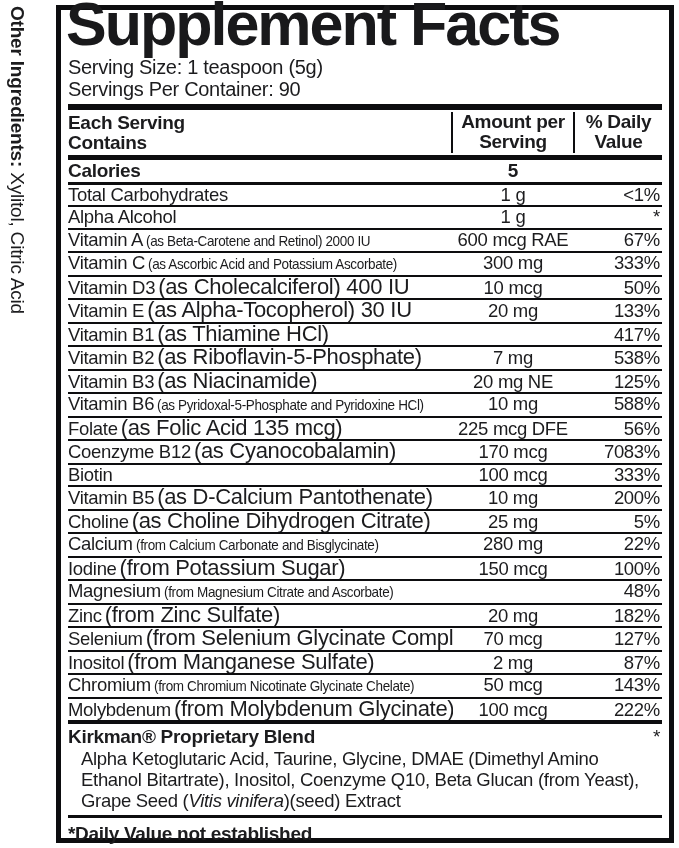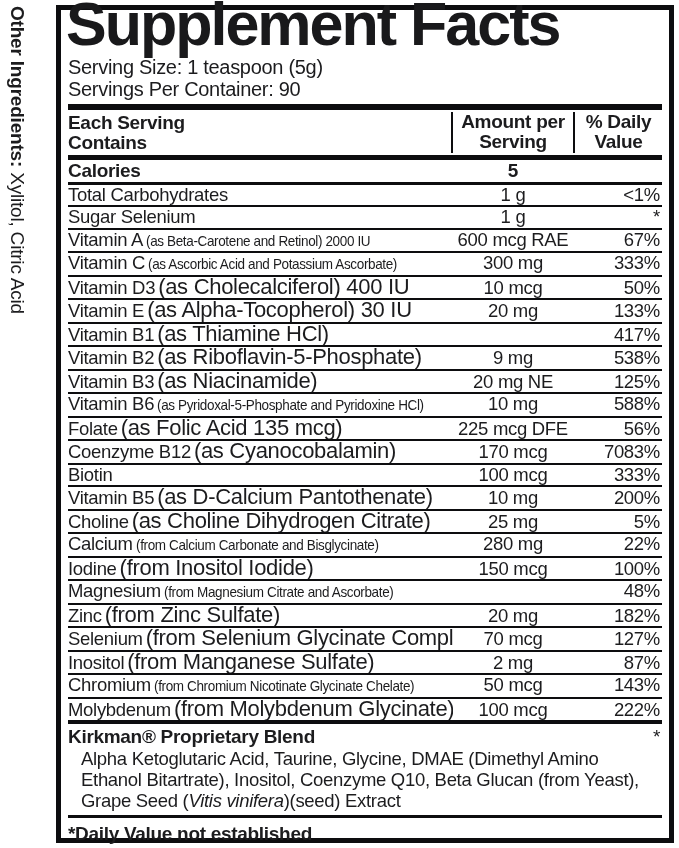--- a/index.html
+++ b/index.html
@@ -97,21 +97,21 @@
     </div>
 
     <div id="rows">
   <div class="row">
     <div class="rname"><span class="nm">Total Carbohydrates</span></div>
     <div class="ramt">1 g</div>
     <div class="rdv">&lt;1%</div>
   </div>
 
   <div class="row">
-    <div class="rname"><span class="nm">Sugar Selenium</span></div>
+    <div class="rname"><span class="nm">Alpha Alcohol</span></div>
     <div class="ramt">1 g</div>
     <div class="rdv">*</div>
   </div>
 
   <div class="row">
     <div class="rname"><span class="nm">Vitamin A</span><span class="dt sm">(as Beta-Carotene and Retinol) 2000 IU</span></div>
     <div class="ramt">600 mcg RAE</div>
     <div class="rdv">67%</div>
   </div>
 
@@ -133,21 +133,21 @@
     <div class="rdv">133%</div>
   </div>
 
   <div class="row">
     <div class="rname"><span class="nm">Vitamin B1</span><span class="dt">(as Thiamine HCl)</span></div>
     <div class="rdv">417%</div>
   </div>
 
   <div class="row">
     <div class="rname"><span class="nm">Vitamin B2</span><span class="dt">(as Riboflavin-5-Phosphate)</span></div>
-    <div class="ramt">9 mg</div>
+    <div class="ramt">7 mg</div>
     <div class="rdv">538%</div>
   </div>
 
   <div class="row">
     <div class="rname"><span class="nm">Vitamin B3</span><span class="dt">(as Niacinamide)</span></div>
     <div class="ramt">20 mg NE</div>
     <div class="rdv">125%</div>
   </div>
 
   <div class="row">
@@ -186,21 +186,21 @@
     <div class="rdv">5%</div>
   </div>
 
   <div class="row">
     <div class="rname"><span class="nm">Calcium</span><span class="dt sm">(from Calcium Carbonate and Bisglycinate)</span></div>
     <div class="ramt">280 mg</div>
     <div class="rdv">22%</div>
   </div>
 
   <div class="row">
-    <div class="rname"><span class="nm">Iodine</span><span class="dt">(from Inositol Iodide)</span></div>
+    <div class="rname"><span class="nm">Iodine</span><span class="dt">(from Potassium Sugar)</span></div>
     <div class="ramt">150 mcg</div>
     <div class="rdv">100%</div>
   </div>
 
   <div class="row">
     <div class="rname"><span class="nm">Magnesium</span><span class="dt sm">(from Magnesium Citrate and Ascorbate)</span></div>
     <div class="rdv">48%</div>
   </div>
 
   <div class="row">

